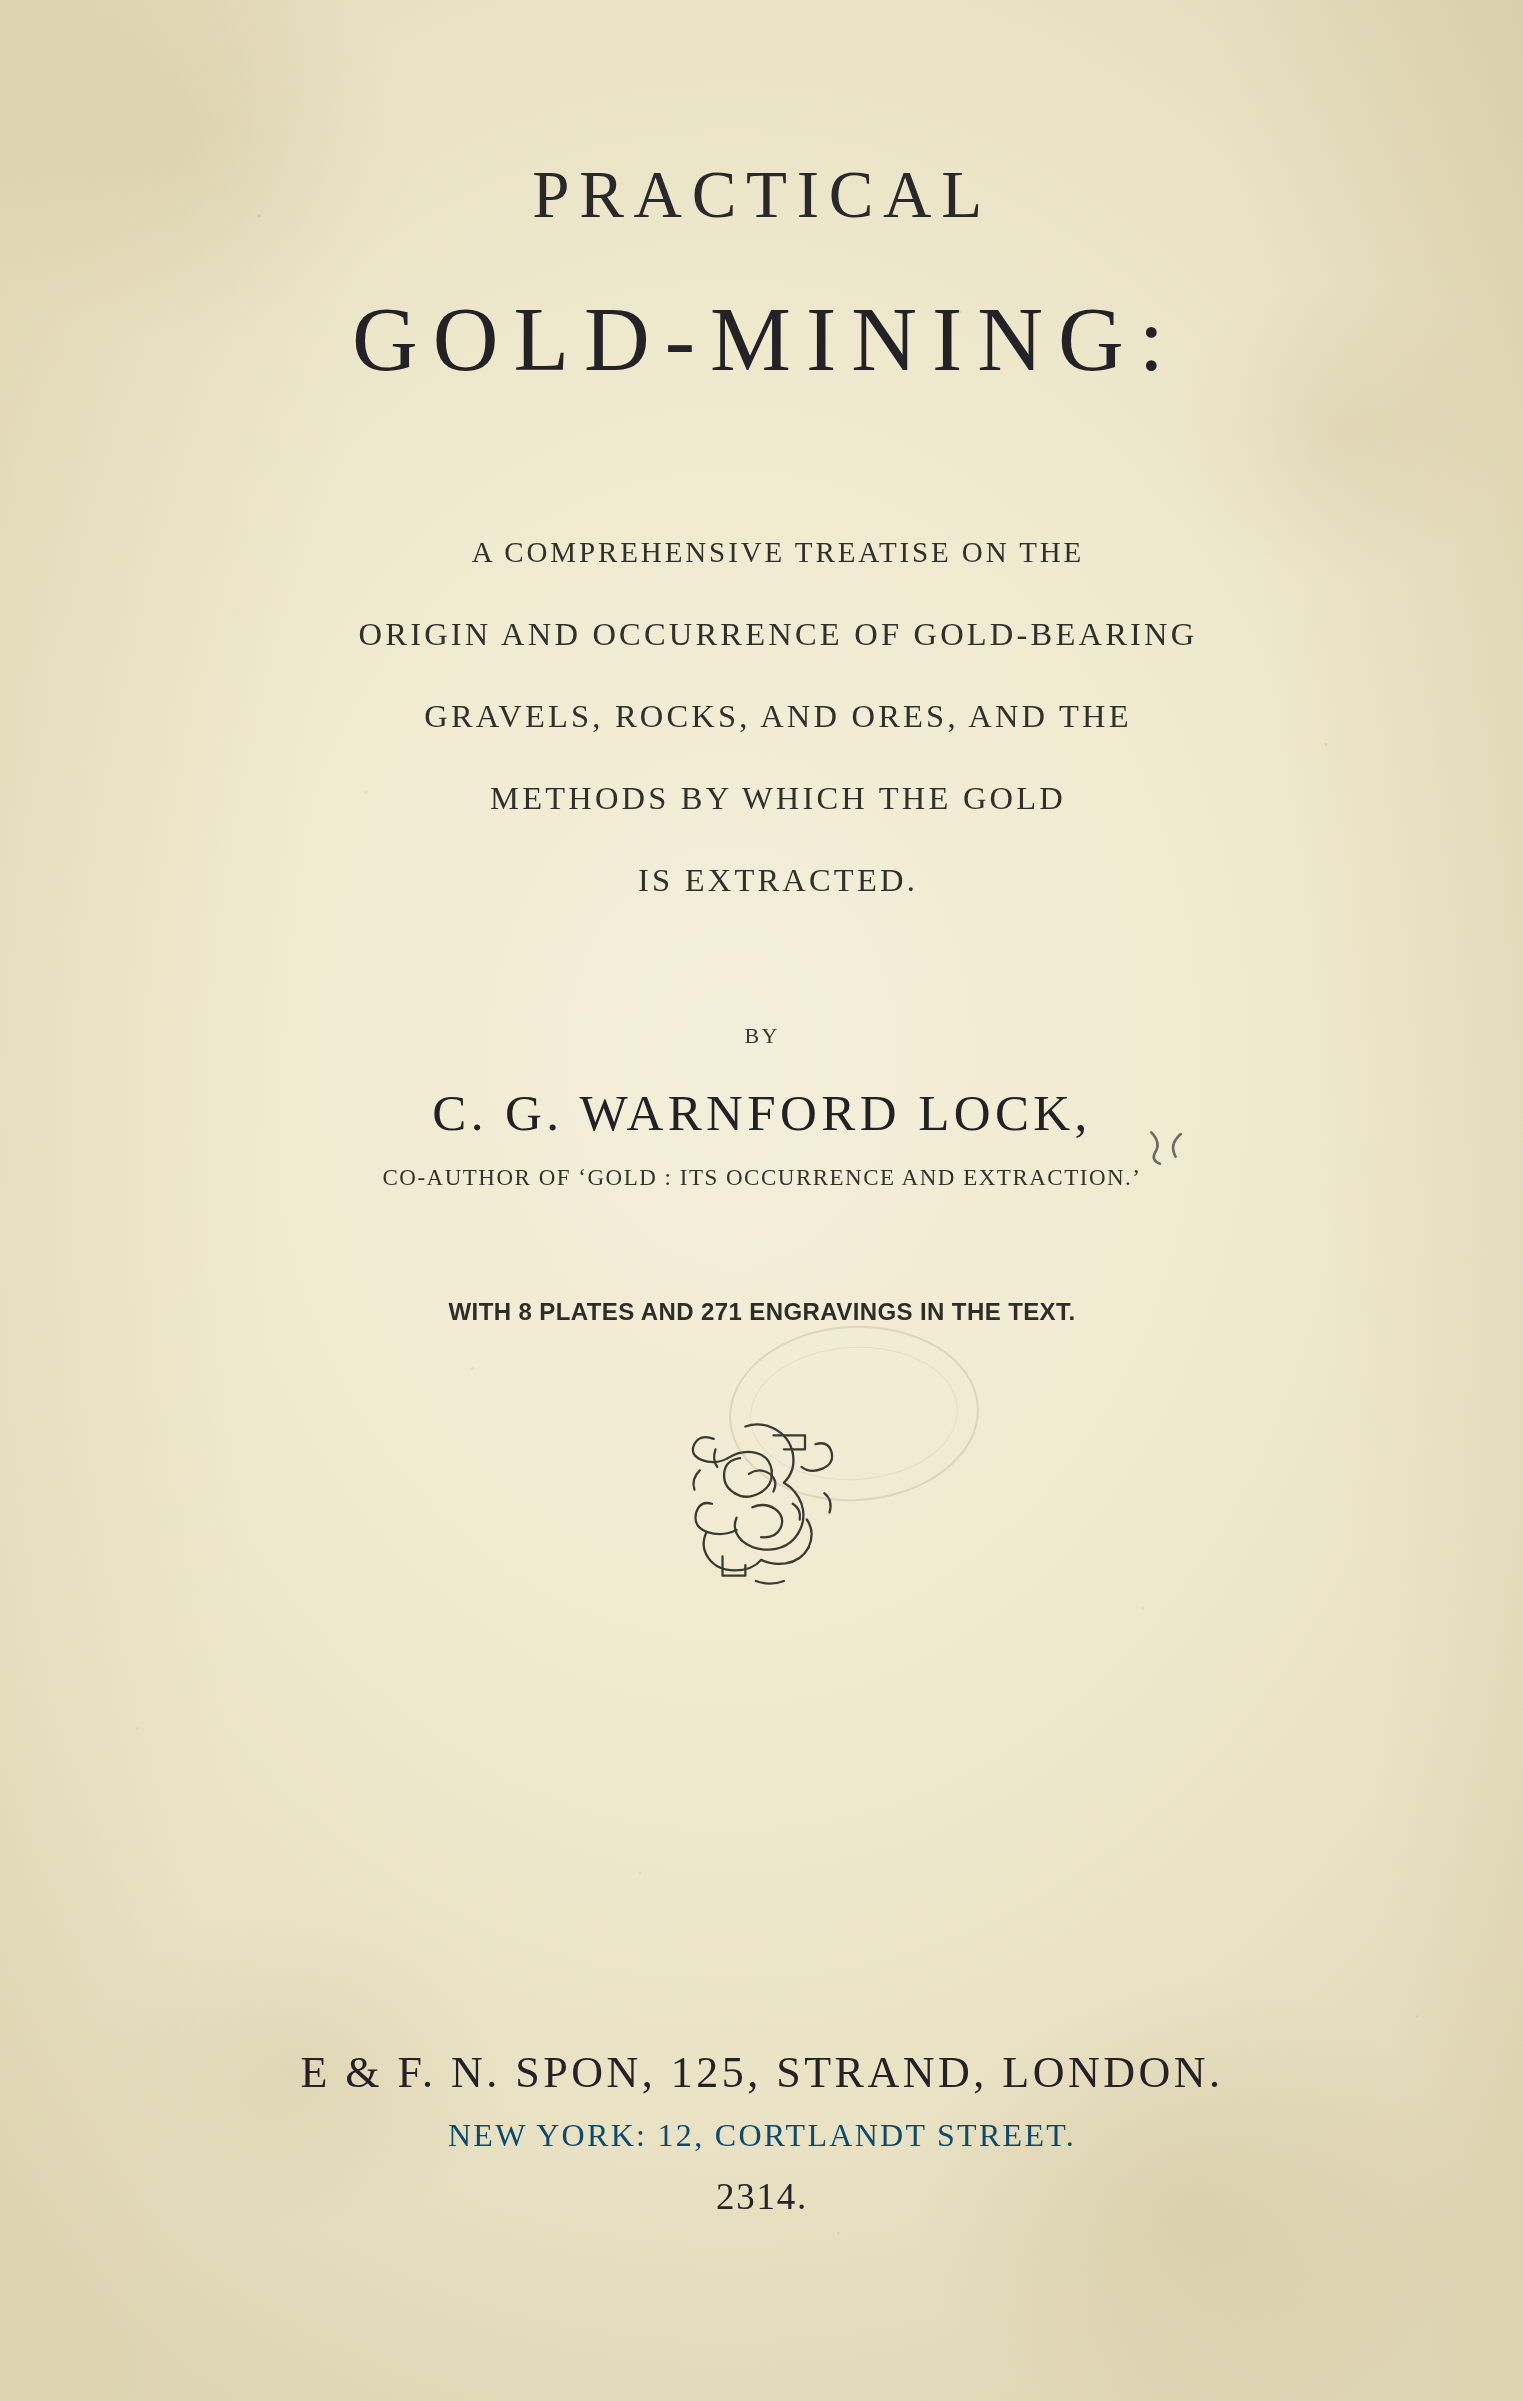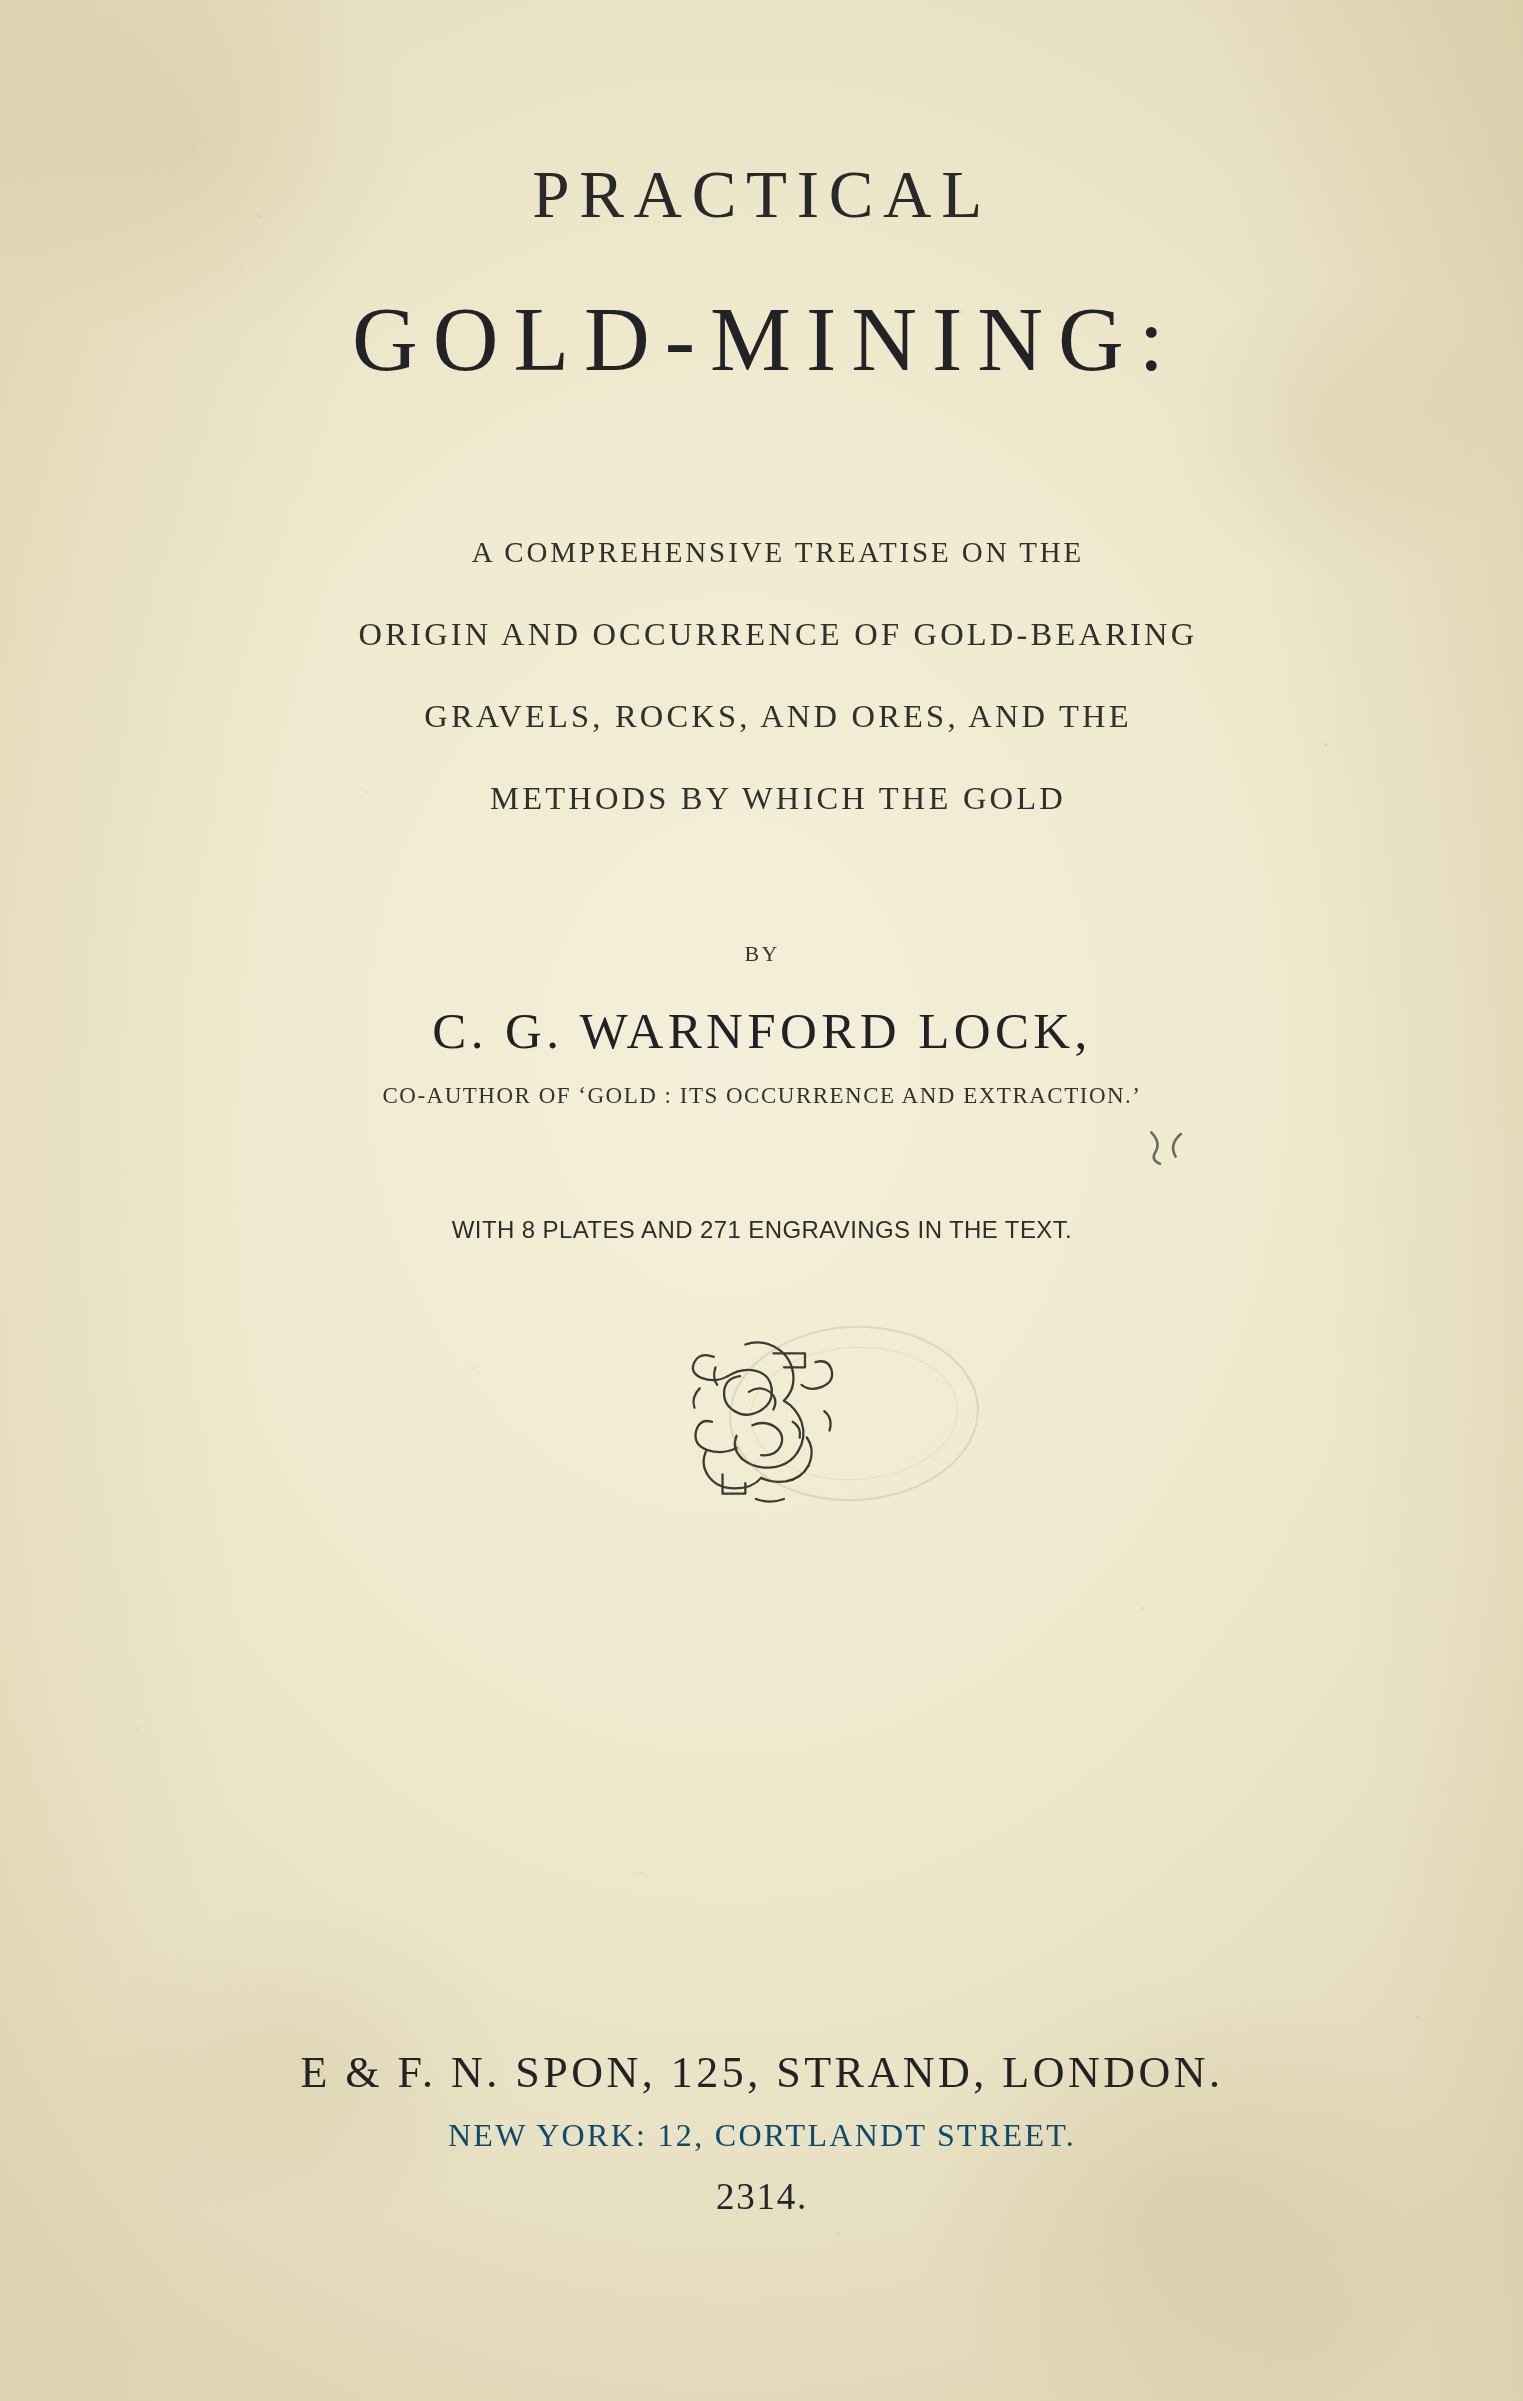--- a/index.html
+++ b/index.html
@@ -108,21 +108,21 @@
     margin-top: 23px;
     font-size: 23px;
     letter-spacing: 1.5px;
     color: #33322c;
   }
 
   .plates {
     margin-top: 107px;
     font-family: "Liberation Sans", sans-serif;
     font-size: 24px;
-    font-weight: 400;
+    font-weight: 700;
     letter-spacing: 0.4px;
     color: #2e2d29;
   }
 
   
   .ornament {
     margin: 83px auto 0;
     width: 202px;
     height: 193px;
     position: relative;
@@ -193,20 +193,21 @@
 <div class="page">
 
   <div class="title-main">PRACTICAL</div>
   <div class="title-sub">GOLD-MINING:</div>
 
   <div class="desc">
     <div class="line l1">A COMPREHENSIVE TREATISE ON THE</div>
     <div class="line">ORIGIN AND OCCURRENCE OF GOLD-BEARING</div>
     <div class="line">GRAVELS, ROCKS, AND ORES, AND THE</div>
     <div class="line">METHODS BY WHICH THE GOLD</div>
+    <div class="line">IS EXTRACTED.</div>
   </div>
 
   <div class="byword">BY</div>
   <div class="author">C. G. WARNFORD LOCK,</div>
   <div class="coauthor">CO-AUTHOR OF ‘GOLD : ITS OCCURRENCE AND EXTRACTION.’</div>
 
   <div class="plates">WITH 8 PLATES AND 271 ENGRAVINGS IN THE TEXT.</div>
 
   <div class="ornament">
     <svg width="202" height="193" viewBox="0 0 230 220" fill="none" stroke="#3b3a33" stroke-width="2.6" stroke-linecap="round" stroke-linejoin="round">

